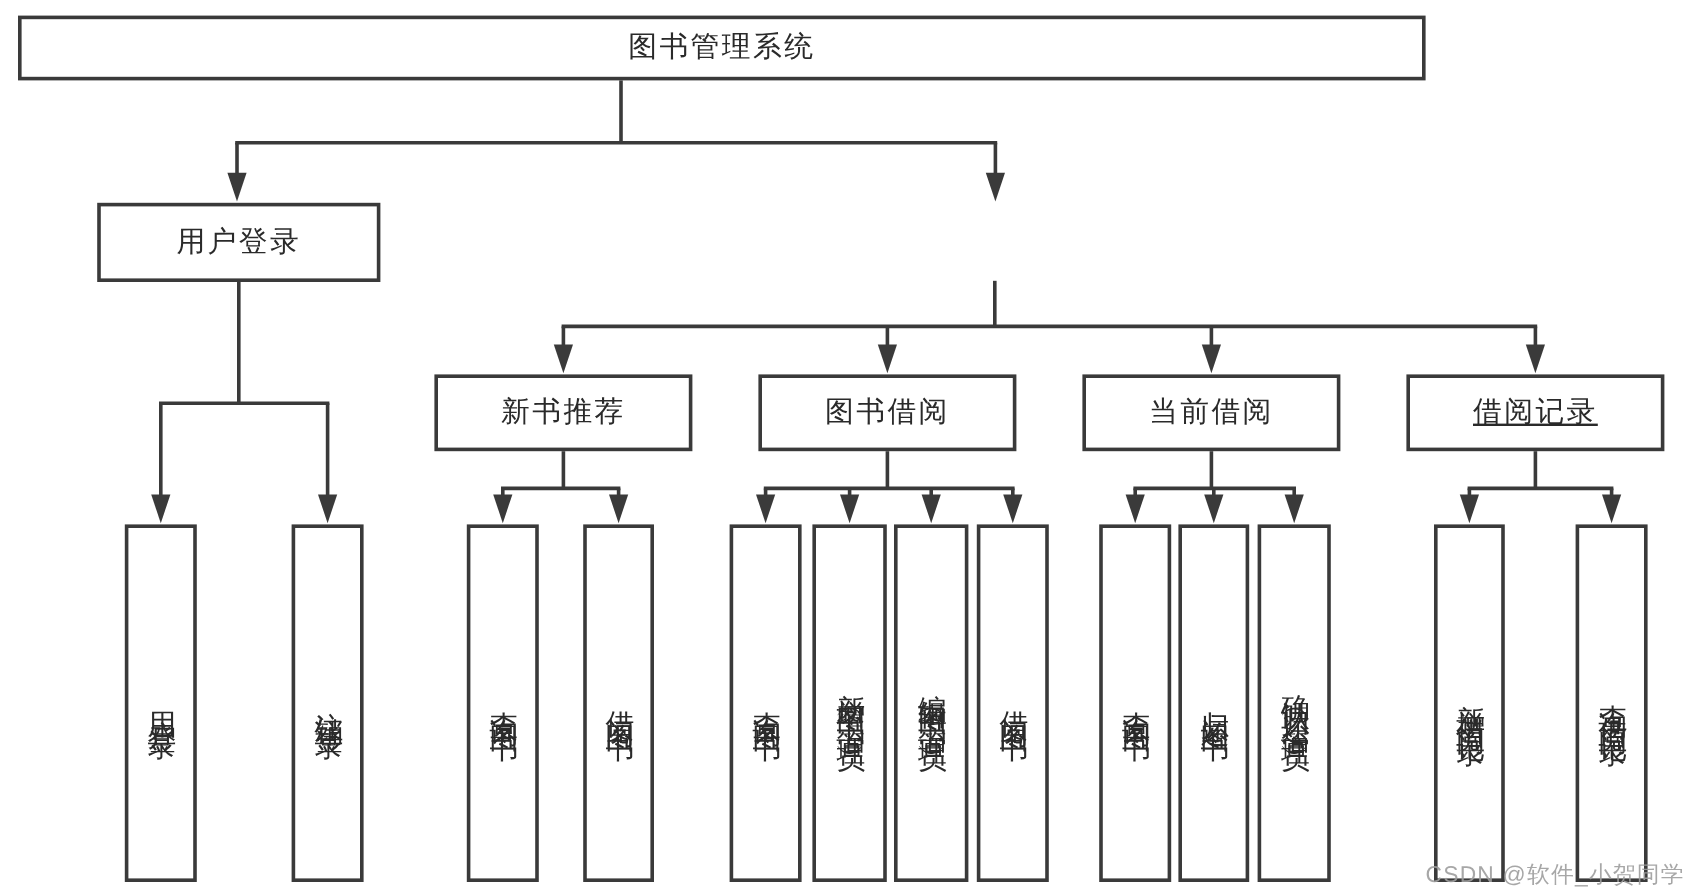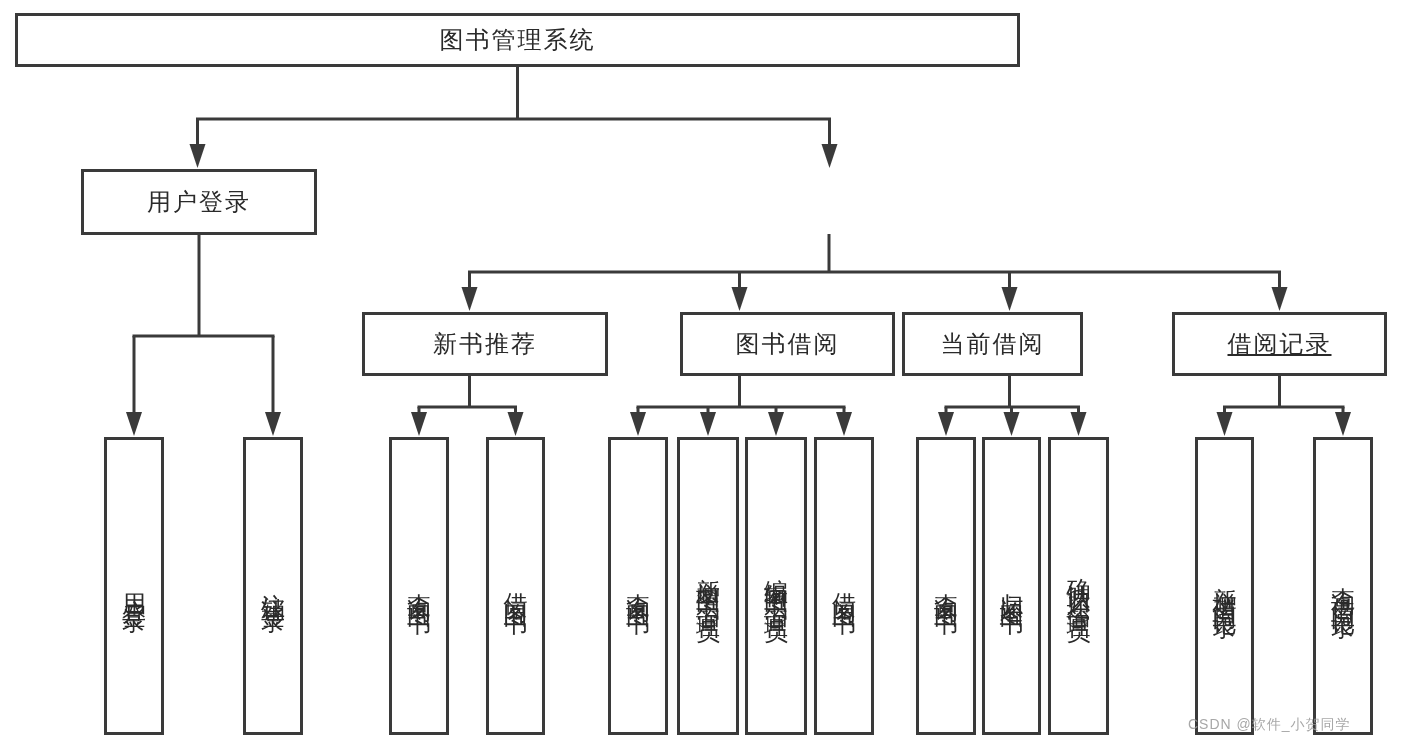--- a/index.html
+++ b/index.html
@@ -19,26 +19,26 @@
     border: 3px solid #3a3a3a;
     background: #ffffff;
     display: flex;
     align-items: center;
     justify-content: center;
     font-size: 24px;
     letter-spacing: 2px;
     line-height: 1;
     white-space: nowrap;
   }
-  .n-root { left: 15px;  top: 13px;  width: 1005px; height: 54px; }
+  .n-root { left: 15px;  top: 13px;  width: 1173px; height: 54px; }
   .n-login{ left: 81px;  top: 169px; width: 236px;  height: 66px; }
   .n-mgmt { left: 711px; top: 169px; width: 236px;  height: 66px; }
-  .n-s0   { left: 362px; top: 312px; width: 246px;  height: 64px; }
-  .n-s1   { left: 632px; top: 312px; width: 215px;  height: 64px; margin-left: 48px; }
-  .n-s2   { left: 902px; top: 312px; width: 181px;  height: 64px; }
+  .n-s0   { left: 362px; top: 312px; width: 215px;  height: 64px; }
+  .n-s1   { left: 632px; top: 312px; width: 215px;  height: 64px; }
+  .n-s2   { left: 902px; top: 312px; width: 215px;  height: 64px; }
   .n-s3   { left: 1172px;top: 312px; width: 215px;  height: 64px; text-decoration: underline; }
   .leaf   { top: 437px;  height: 298px; }
   .leaf .vtext {
     writing-mode: vertical-rl;
     text-orientation: mixed;
     font-size: 24px;
     letter-spacing: 6px;
     line-height: 1;
   }
   .lf-a0 { left: 104px;  width: 60px; }
@@ -51,21 +51,21 @@
   .lf-c3 { left: 814px;  width: 60px; }
   .lf-d0 { left: 916px;  width: 60px; }
   .lf-d1 { left: 982px;  width: 59px; }
   .lf-d2 { left: 1048px; width: 61px; }
   .lf-e0 { left: 1195px; width: 59px; }
   .lf-e1 { left: 1313px; width: 60px; }
   .watermark {
     position: absolute;
     left: 1188px;
     top: 716px;
-    font-size: 14px;
+    font-size: 19px;
     letter-spacing: 1px;
     color: #9e9e9e;
     opacity: 0.9;
     z-index: 10;
     white-space: nowrap;
   }
 </style>
 </head>
 <body>
 

